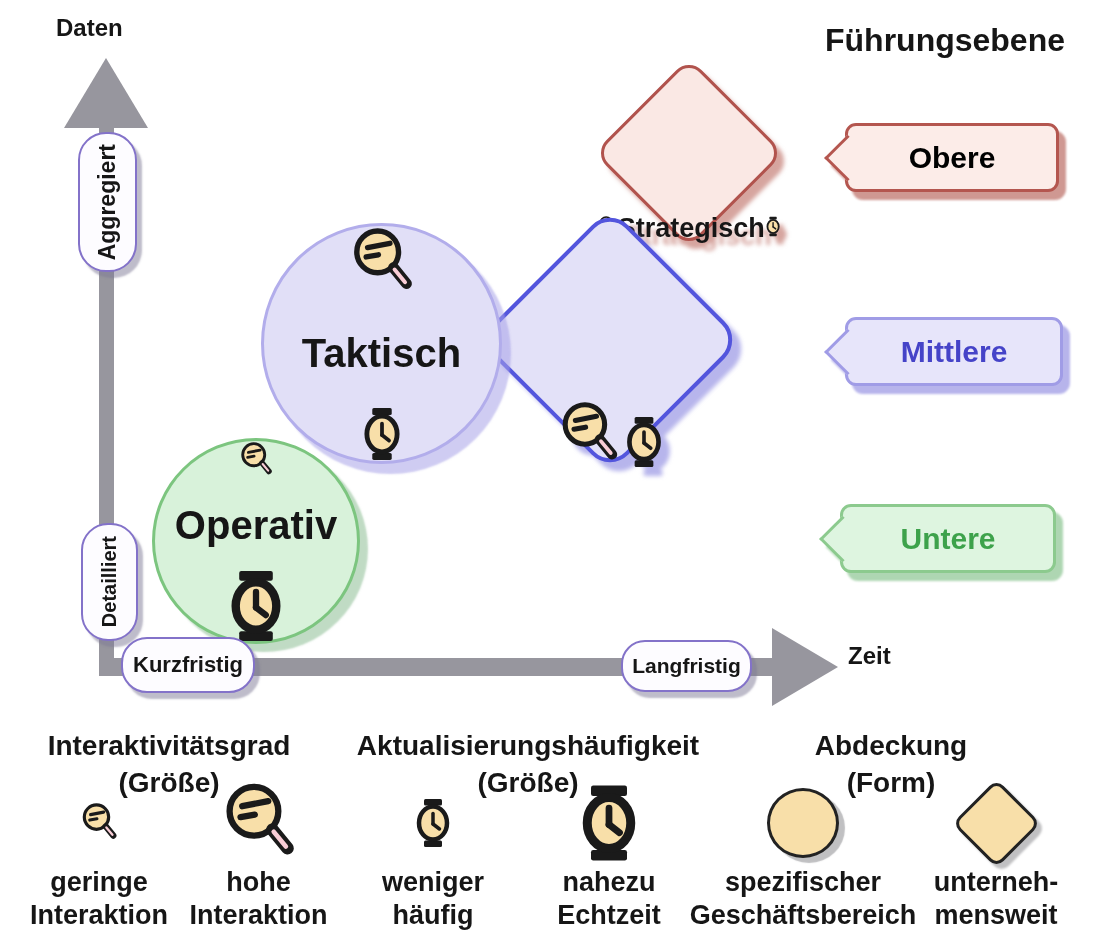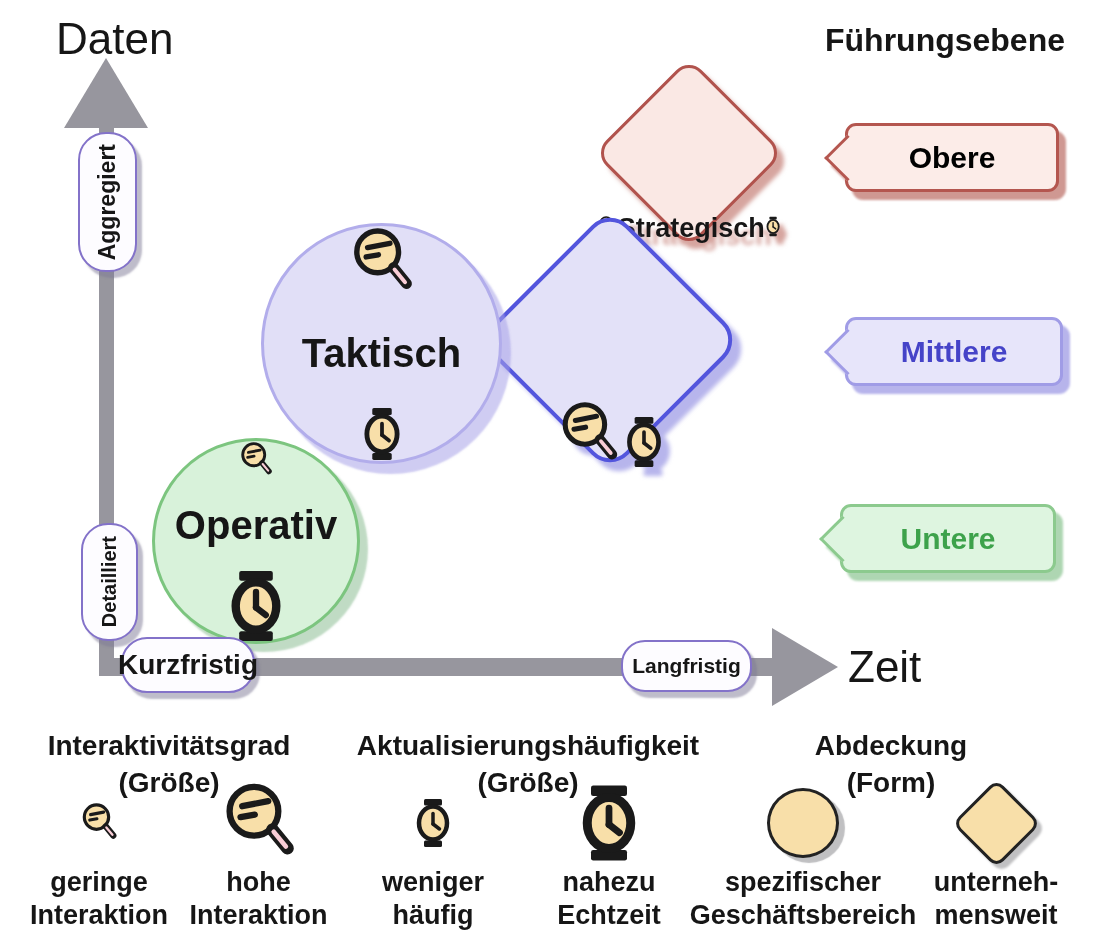--- a/index.html
+++ b/index.html
@@ -7,32 +7,32 @@
     position:relative;width:1120px;height:944px;background:#ffffff;
     font-family:"Liberation Sans",sans-serif;color:#161616;overflow:hidden;
   }
   
   .y-bar{position:absolute;left:99px;top:118px;width:15px;height:558px;background:#97969e;}
   .y-head{position:absolute;left:64px;top:58px;width:0;height:0;
     border-left:42px solid transparent;border-right:42px solid transparent;border-bottom:70px solid #97969e;}
   .x-bar{position:absolute;left:99px;top:658px;width:675px;height:18px;background:#97969e;}
   .x-head{position:absolute;left:772px;top:628px;width:0;height:0;
     border-top:39px solid transparent;border-bottom:39px solid transparent;border-left:66px solid #97969e;}
-  .axis-title{position:absolute;font-weight:normal;font-size:44px;white-space:nowrap;}
+  .axis-title{position:absolute;font-weight:bold;font-size:24px;white-space:nowrap;}
   .t-daten{left:56px;top:14px;}
   .t-zeit{left:848px;top:642px;}
   .t-fuehrung{position:absolute;left:790px;top:22px;width:310px;text-align:center;font-weight:bold;font-size:32px;white-space:nowrap;}
   
   .pill{position:absolute;background:#fdfcff;border:2px solid #8372c9;
     box-shadow:5px 6px 2px rgba(125,122,150,.5);
     display:flex;align-items:center;justify-content:center;font-weight:bold;z-index:30;}
   .pill-aggregiert{left:78px;top:132px;width:55px;height:136px;border-radius:28px;font-size:23px;}
   .pill-detailliert{left:81px;top:523px;width:53px;height:114px;border-radius:27px;font-size:20px;}
   .vtext{writing-mode:vertical-rl;transform:rotate(180deg);}
-  .pill-kurzfristig{left:121px;top:637px;width:130px;height:52px;border-radius:26px;font-size:28px;}
+  .pill-kurzfristig{left:121px;top:637px;width:130px;height:52px;border-radius:26px;font-size:22px;}
   .pill-langfristig{left:621px;top:640px;width:127px;height:48px;border-radius:24px;font-size:21px;}
   
   .node{position:absolute;display:flex;flex-direction:column;align-items:center;justify-content:space-between;}
   .node-label-lg{font-size:40px;font-weight:bold;line-height:1.0;white-space:nowrap;margin:2px 0;}
   .node-label-sm{font-size:27px;font-weight:bold;line-height:1.0;white-space:nowrap;margin:2px 0;}
   .node-operativ{left:152px;top:438px;width:202px;height:200px;border-radius:50%;
     background:#d8f2da;border:3px solid #7cc57f;box-shadow:8px 8px 2px rgba(140,190,148,.55);z-index:6;}
   .node-taktisch{left:261px;top:223px;width:235px;height:235px;border-radius:50%;
     background:#e1dff7;border:3px solid #b2adeb;box-shadow:9px 10px 2px rgba(168,163,232,.55);z-index:5;}
   .dwrap{position:absolute;}

